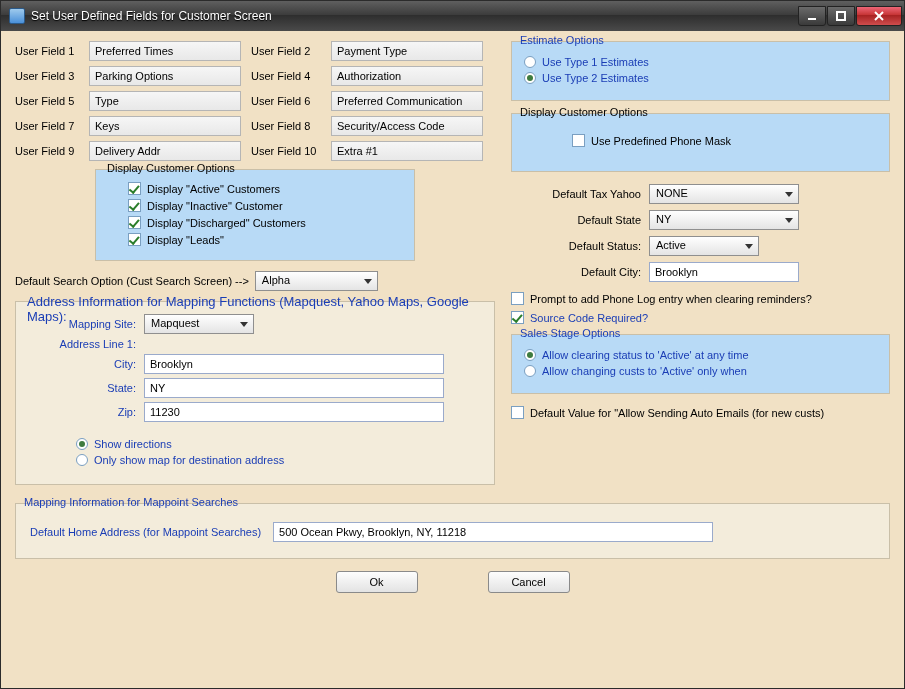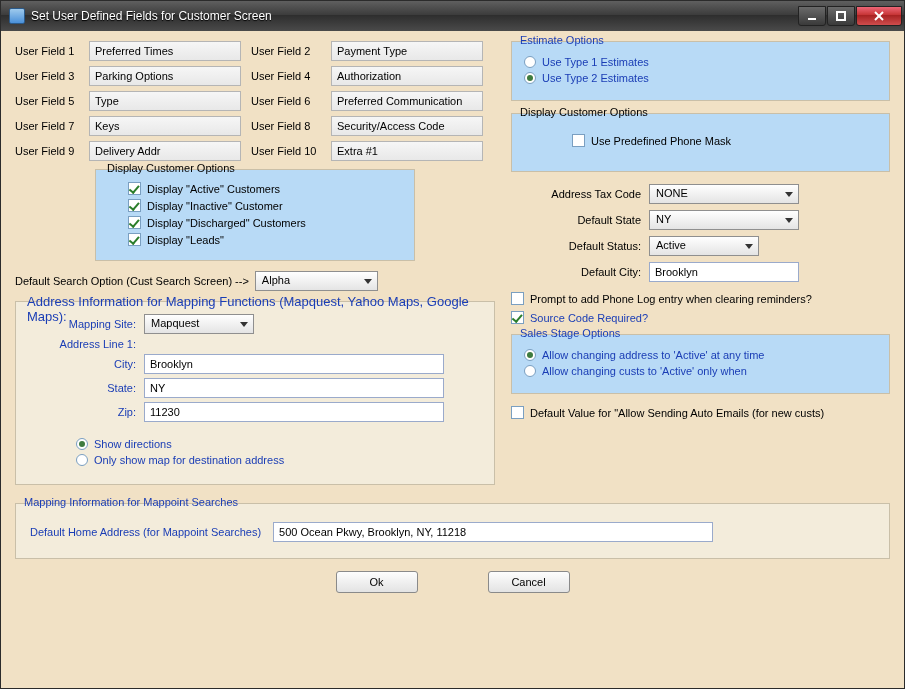--- a/index.html
+++ b/index.html
@@ -343,21 +343,21 @@
 
         <div class="right-group" style="padding:16px 12px 20px 40px;">
           <span class="legend" style="color:#000;">Display Customer Options</span>
           <div class="chk-row">
             <span class="chk"></span>
             <span>Use Predefined Phone Mask</span>
           </div>
         </div>
 
         <div class="defaults-grid">
-          <span class="lbl">Address Tax Code</span>
+          <span class="lbl">Default Tax Yahoo</span>
           <div class="select"><span>NONE</span></div>
           <span class="lbl">Default State</span>
           <div class="select"><span>NY</span></div>
           <span class="lbl">Default Status:</span>
           <div class="select" style="min-width:110px;width:110px;"><span>Active</span></div>
           <span class="lbl">Default City:</span>
           <input class="tinput" style="width: 150px;" value="Brooklyn">
         </div>
 
         <div class="checkline">
@@ -366,21 +366,21 @@
         </div>
         <div class="checkline">
           <span class="chk checked"></span>
           <span class="blue-text">Source Code Required?</span>
         </div>
 
         <div class="right-group" style="margin-top:10px;">
           <span class="legend">Sales Stage Options</span>
           <div class="rg-row">
             <span class="radio checked"></span>
-            <span class="link-like">Allow changing address to 'Active' at any time</span>
+            <span class="link-like">Allow clearing status to 'Active' at any time</span>
           </div>
           <div class="rg-row">
             <span class="radio"></span>
             <span class="link-like">Allow changing custs to 'Active' only when</span>
           </div>
         </div>
 
         <div class="checkline" style="margin-top:12px;">
           <span class="chk"></span>
           <span>Default Value for "Allow Sending Auto Emails (for new custs)</span>

